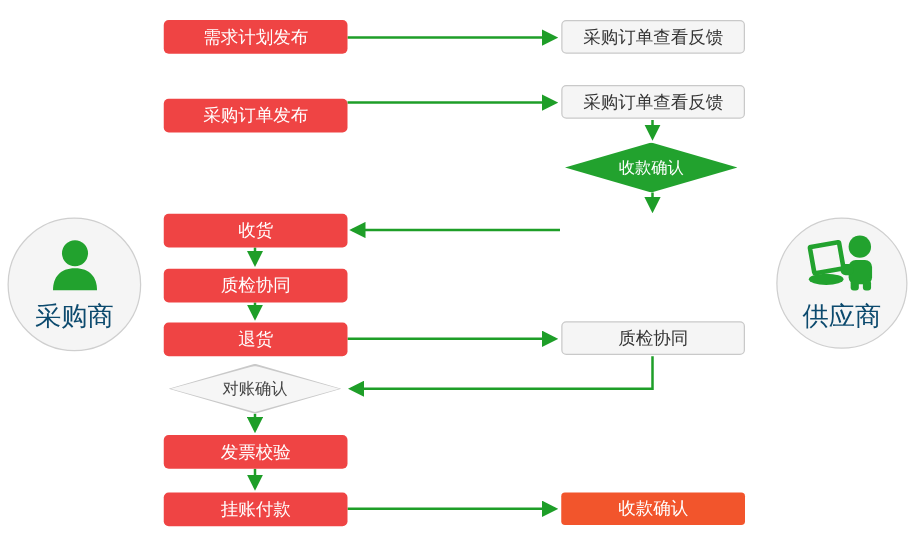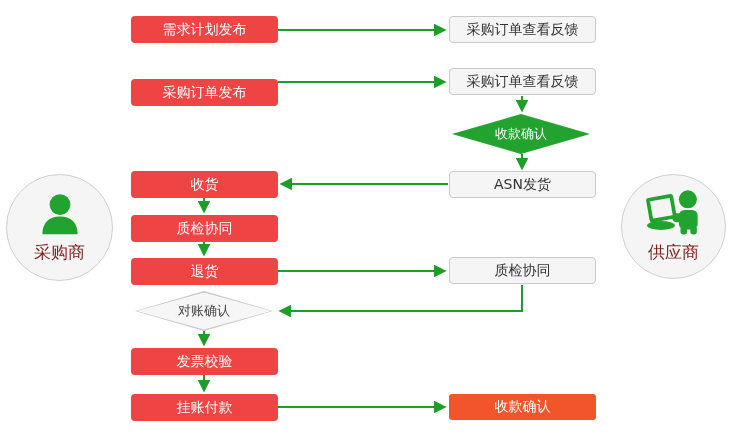--- a/index.html
+++ b/index.html
@@ -14,21 +14,21 @@
   .diamond{position:absolute;display:flex;align-items:center;justify-content:center;
            font-size:13px;clip-path:polygon(50% 0,100% 50%,50% 100%,0 50%);}
   .diamond-green{background:#22A22E;color:#ffffff;}
   .diamond-gray{background:#C9C9C9;color:#444444;text-align:center;}
   .diamond-gray::before{content:"";position:absolute;inset:1.5px;
            clip-path:polygon(50% 0,100% 50%,50% 100%,0 50%);background:#F6F6F6;}
   .diamond span{position:relative;z-index:1;}
   .actor{position:absolute;border-radius:50%;background:#F5F5F5;border:1px solid #CFCFCF;
          display:flex;flex-direction:column;align-items:center;justify-content:center;
          box-sizing:border-box;}
-  .actor-label{font-size:17px;color:#7f1d1d;margin-top:2px;}
+  .actor-label{font-size:21px;color:#0c4a6e;margin-top:2px;}
 </style>
 </head>
 <body>
 
 <div id="stage">
 
   <svg class="layer" width="731" height="436" viewBox="0 0 731 436">
     <defs>
       <marker id="ah" viewBox="0 0 10 10" refX="8" refY="5" markerWidth="6.5" markerHeight="6.5" orient="auto-start-reverse">
         <path d="M0,0 L10,5 L0,10 z" fill="#1E9E28"></path>
@@ -74,21 +74,20 @@
   <div class="node gbox" style="left:131px;top:16px">需求计划发布</div>
   <div class="node gbox" style="left:131px;top:79px">采购订单发布</div>
   <div class="node gbox" style="left:131px;top:171px">收货</div>
   <div class="node gbox" style="left:131px;top:215px">质检协同</div>
   <div class="node gbox" style="left:131px;top:258px">退货</div>
   <div class="node gbox" style="left:131px;top:348px">发票校验</div>
   <div class="node gbox" style="left:131px;top:394px">挂账付款</div>
 
   <div class="node wbox" style="left:449px;top:16px">采购订单查看反馈</div>
   <div class="node wbox" style="left:449px;top:68px">采购订单查看反馈</div>
-  <div class="node wbox" style="left:449px;top:171px">ASN发货</div>
   <div class="node wbox" style="left:449px;top:257px">质检协同</div>
   <div class="node rbox" style="left:449px;top:394px">收款确认</div>
 
   <div class="diamond diamond-green" style="left:452px;top:114px;width:138px;height:40px">
     <span>收款确认</span>
   </div>
   <div class="diamond diamond-gray" style="left:135px;top:291px;width:138px;height:40px">
     <span>对账确认</span>
   </div>
 

